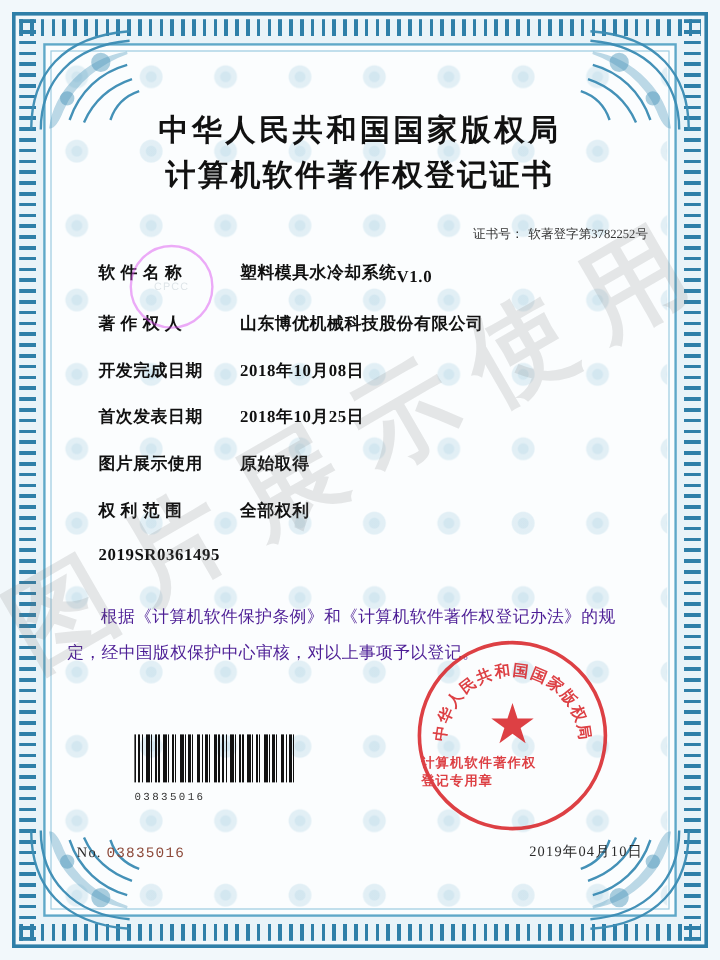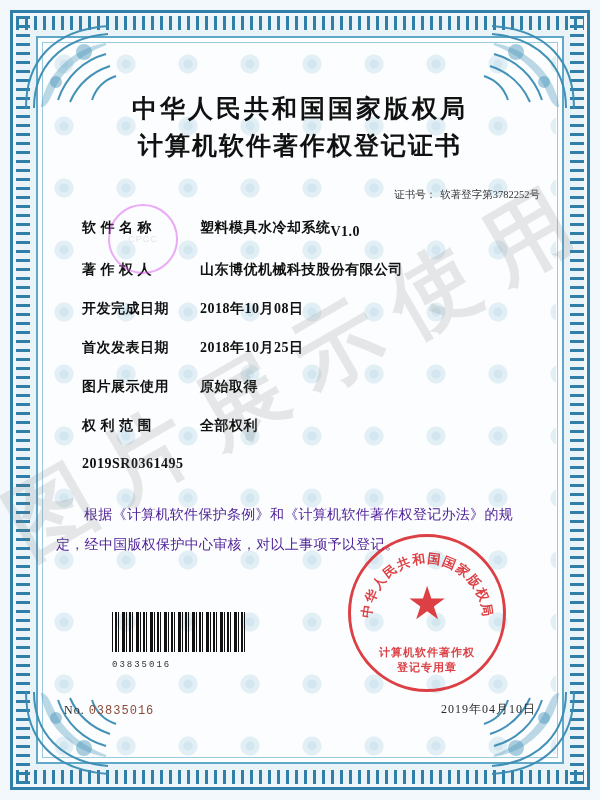--- a/index.html
+++ b/index.html
@@ -218,22 +218,21 @@
     position: absolute;
     left: 50%; top: 44%;
     transform: translate(-50%,-50%);
     font-size: 46px;
     line-height: 1;
     color: #d9262b;
   }
   .seal .seal-bottom {
     position: absolute;
     left: 0; right: 0;
-    bottom: 14px;
-    text-align: center;
+    bottom: 30px;
     font-size: 11px;
     line-height: 15px;
     font-weight: bold;
     letter-spacing: 1px;
   }
   .seal .arc {
     position: absolute;
     left: 0; top: 0; width: 100%; height: 100%;
   }
   .seal .arc svg { width: 100%; height: 100%; }

